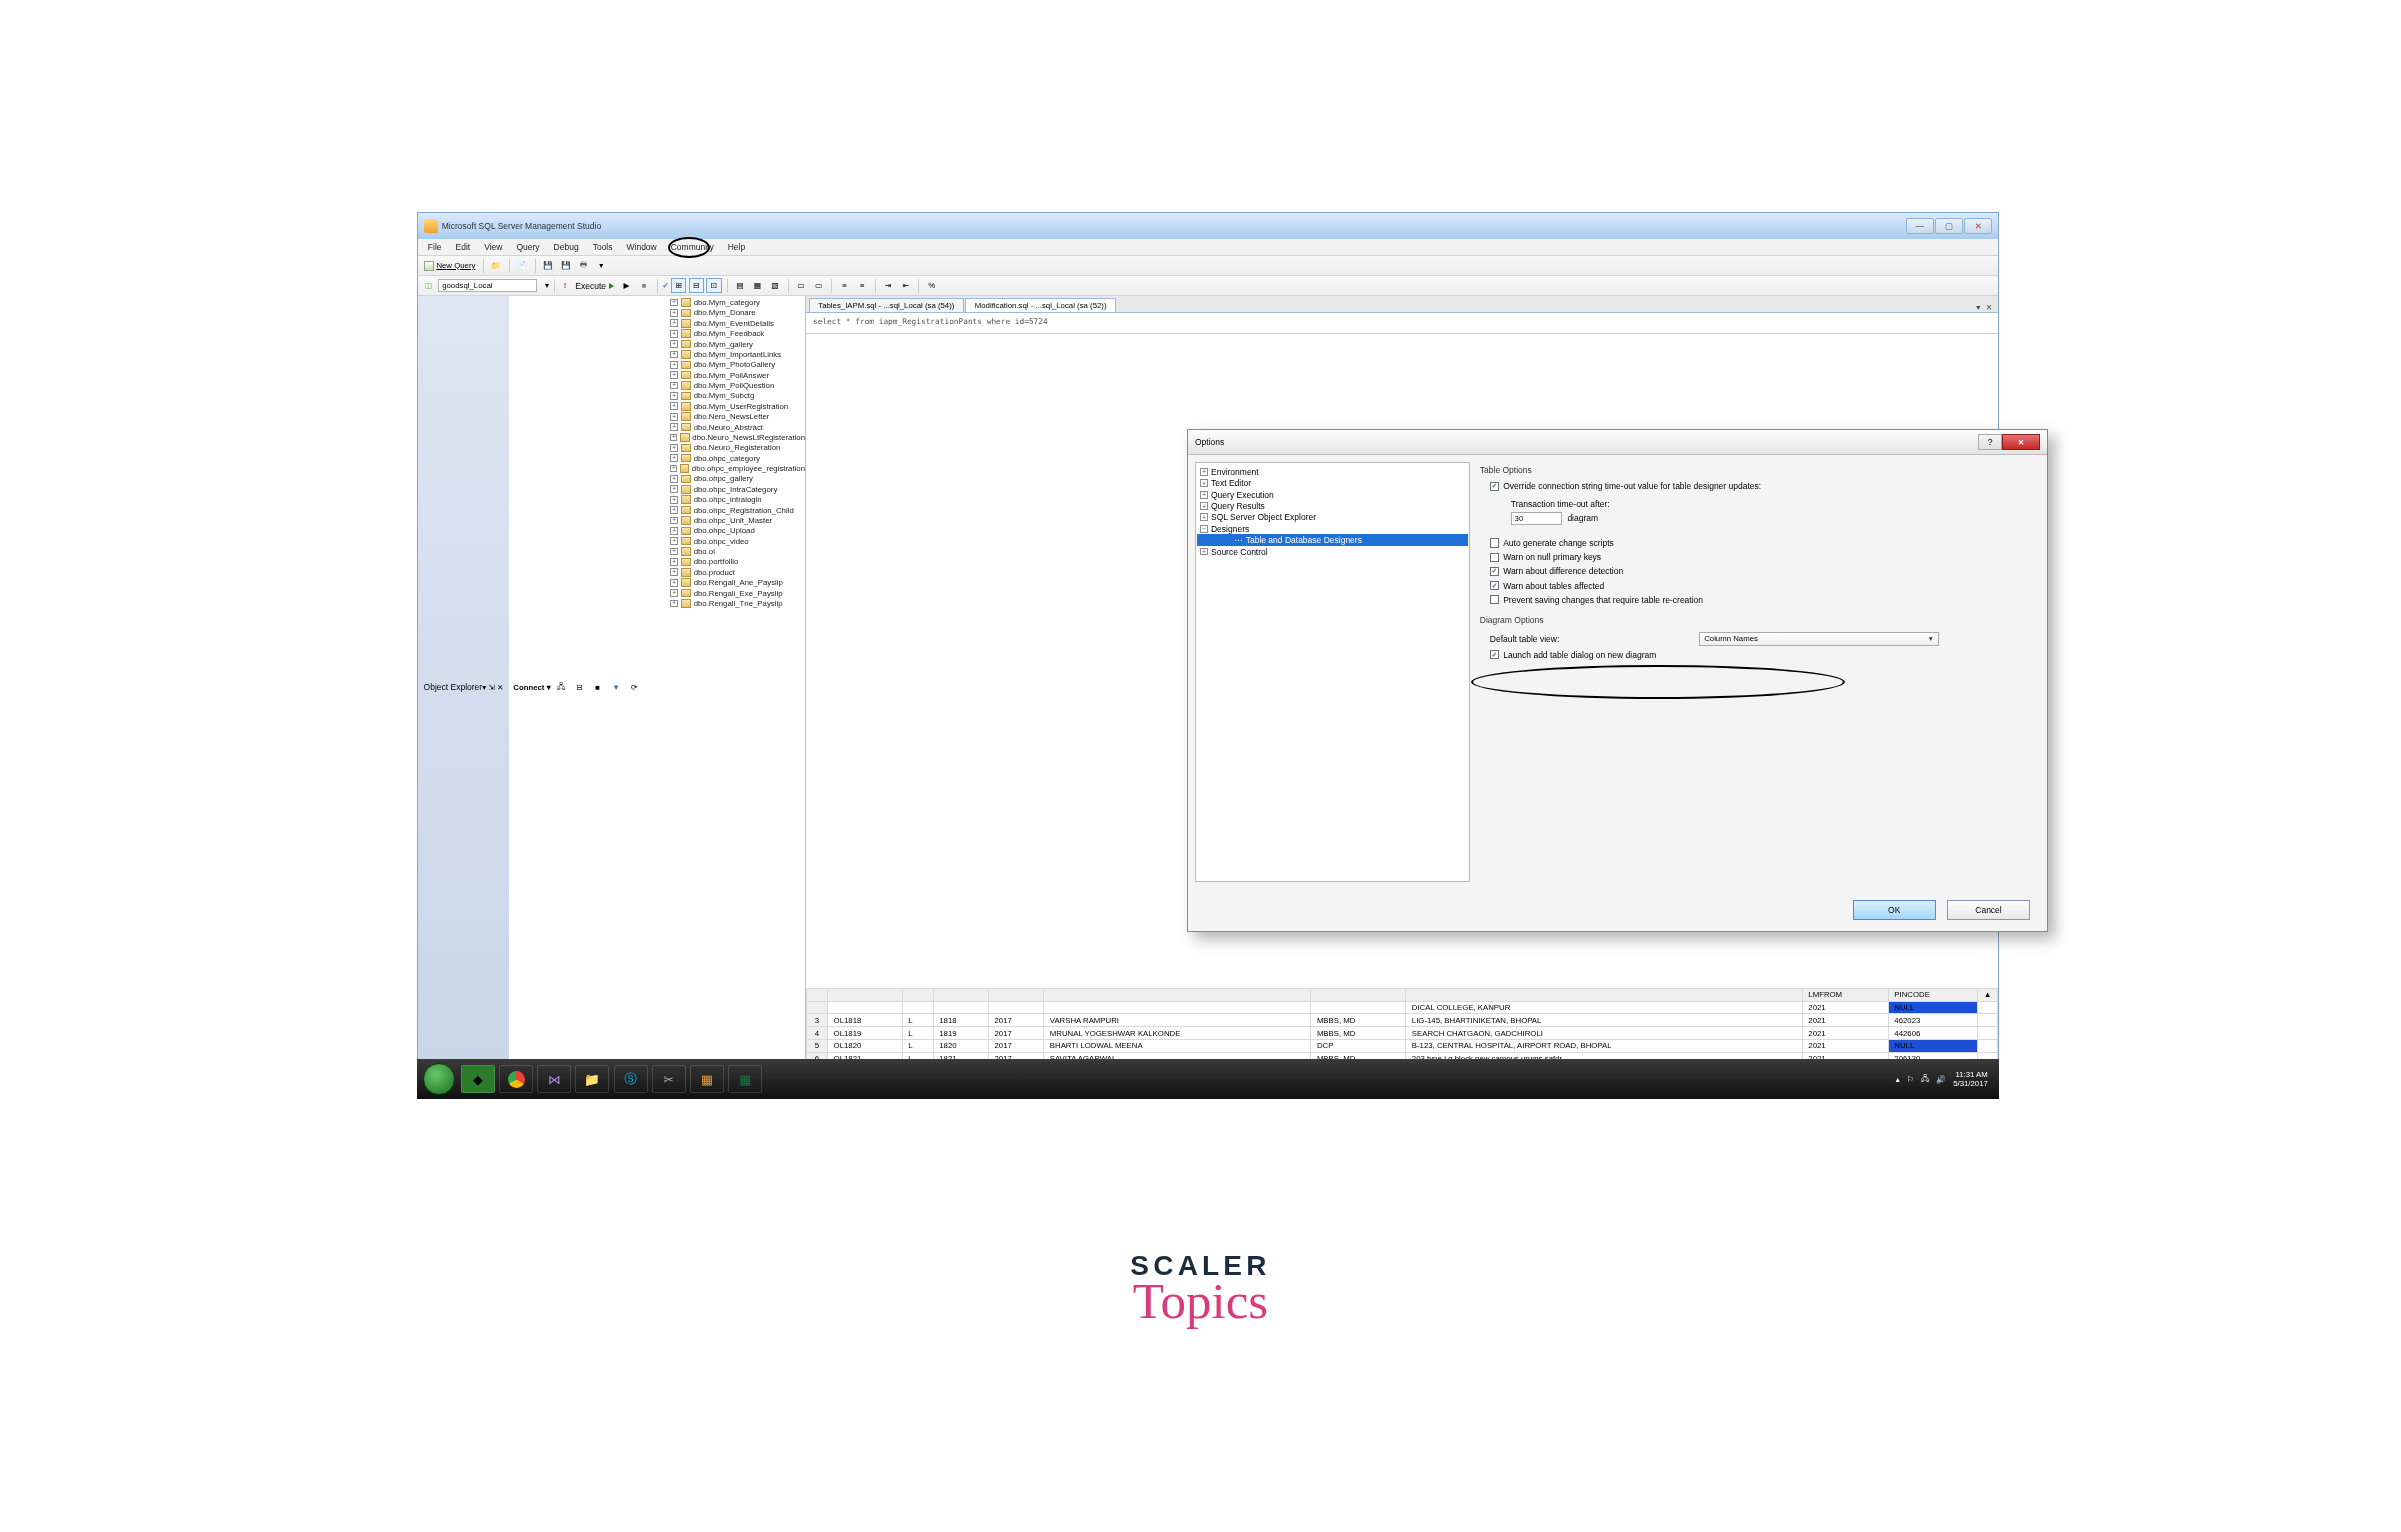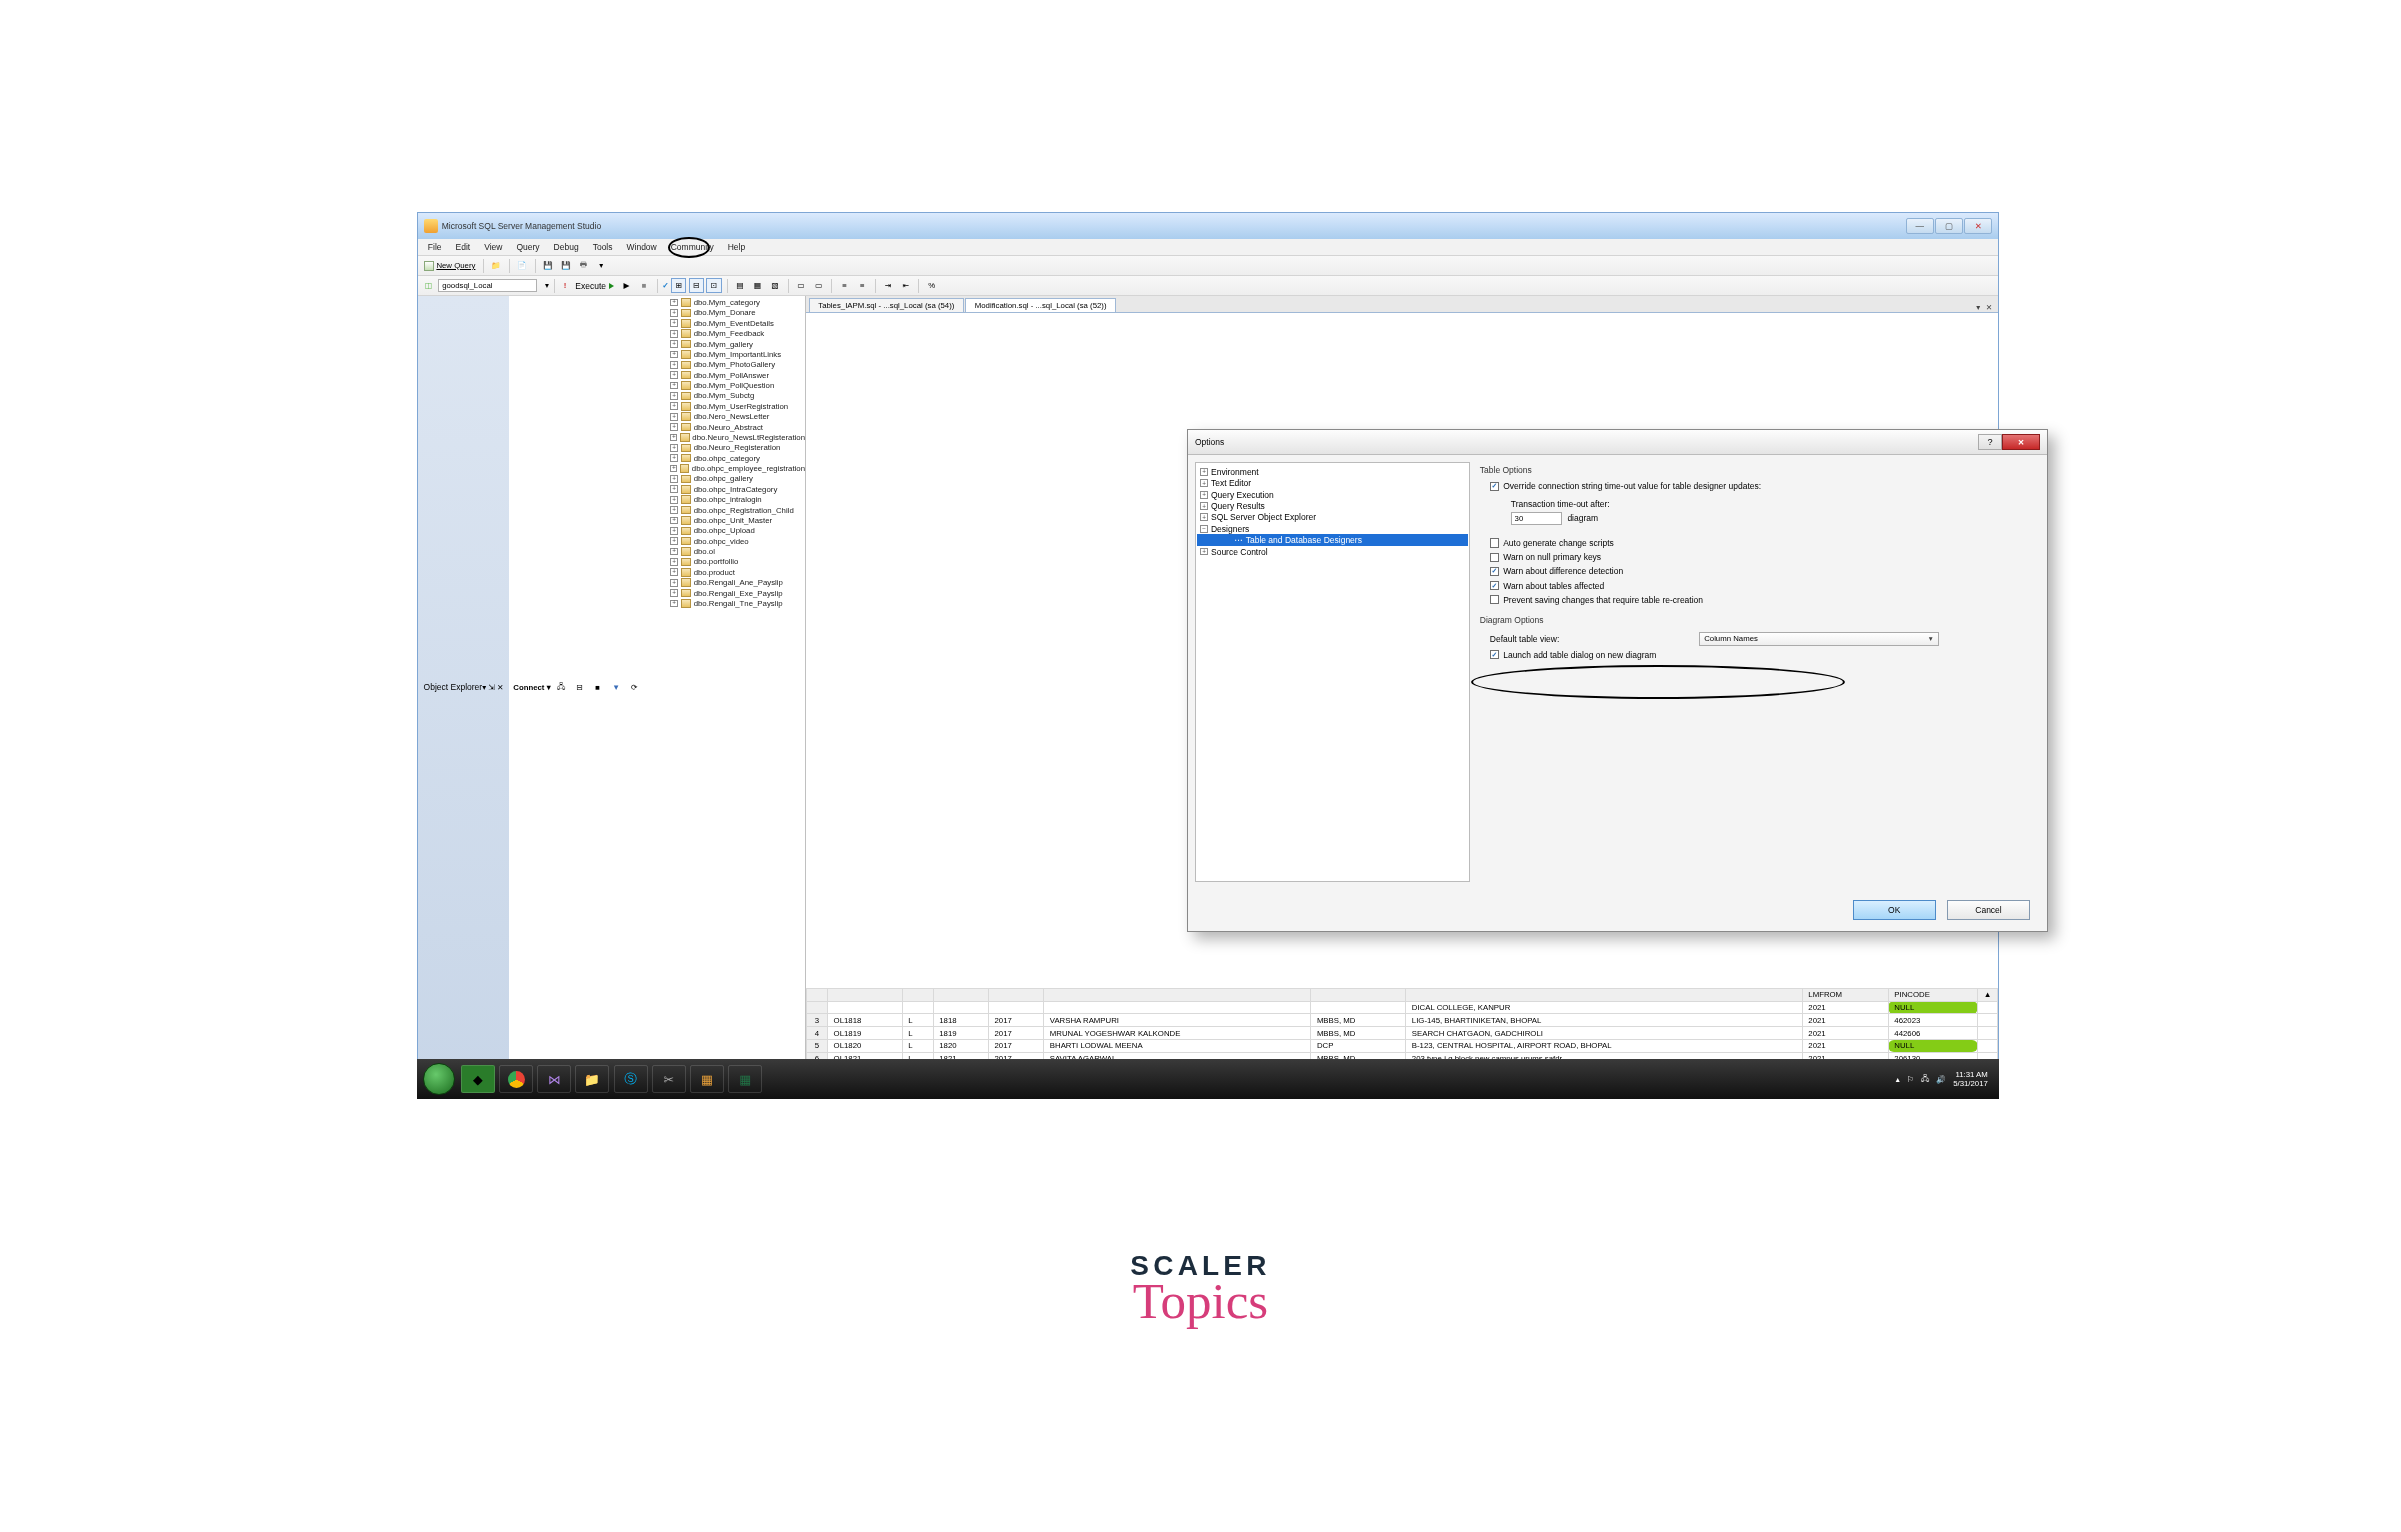--- a/index.html
+++ b/index.html
@@ -55,21 +55,21 @@
   .objexp .hscroll .thumb { position:absolute; left:56px; width:28px; top:1.4px; bottom:1.4px; background:#c4c4c4; border:0.7px solid #999;}
   
   
   .main { flex:1; display:flex; flex-direction:column; position:relative; }
   .code-area { height:21px; padding:4.2px 7px; font-family:Consolas,monospace; font-size:7.8px; color:#555; border-bottom:0.7px solid #ccc;}
   .grid-wrap { flex:1; position:relative; }
   .grid { position:absolute; left:0; right:0; bottom:14px; top:auto; font-size:7.8px;}
   .grid table { border-collapse:collapse; width:100%;}
   .grid th, .grid td { border:0.7px solid #d9d9d9; padding:1.4px 5.6px; text-align:left; white-space:nowrap; font-weight:normal; }
   .grid th { background:#efefef;}
-  .grid .null { background:#84cc16;border-radius:6px;}
+  .grid .null { background:#1d4ed8;}
   .row-head { background:#efefef; text-align:center !important; width:21px;}
   .status-grid { position:absolute; left:0; right:0; bottom:0; height:14px; background:#fdf7c9; border-top:0.7px solid #d6cf88; display:flex; align-items:center; padding:0 4.2px; font-size:7.8px; gap:4.2px;}
   .status-grid .ok { width:8.5px;height:8.5px; background:#2fa52f; border-radius:50%; }
   .status-grid .seg { border-left:0.7px solid #cfc97a; padding:0 5.6px; }
   .status-grid .flex { flex:1; }
   
   
   .footer { position:absolute; left:0; right:0; bottom:0; height:18.4px; background:#e2e2e2; border-top:0.7px solid #c4c4c4; display:flex; align-items:center; padding:0 5.6px; font-size:7.8px; color:#333;}
   .footer .flex{flex:1;}
   .footer .seg{padding:0 10px;}
@@ -382,20 +382,21 @@
 
       <div class="main">
         <div class="doc-tabs">
           <div class="doc-tab">Tables_IAPM.sql - ...sql_Local (sa (54))</div>
           <div class="doc-tab active">Modification.sql - ...sql_Local (sa (52))</div>
           <div class="close-tab">
               <span>▾</span>
               <span>✕</span>
             </div>
         </div>
+        <div class="code-area">select * from iapm_RegistrationPants where id=5724</div>
 
         <div class="grid-wrap">
           <div class="grid">
             <table>
               <tbody>
                   <tr>
                 <th class="row-head"></th>
                     <th></th>
                     <th></th>
                     <th></th>

